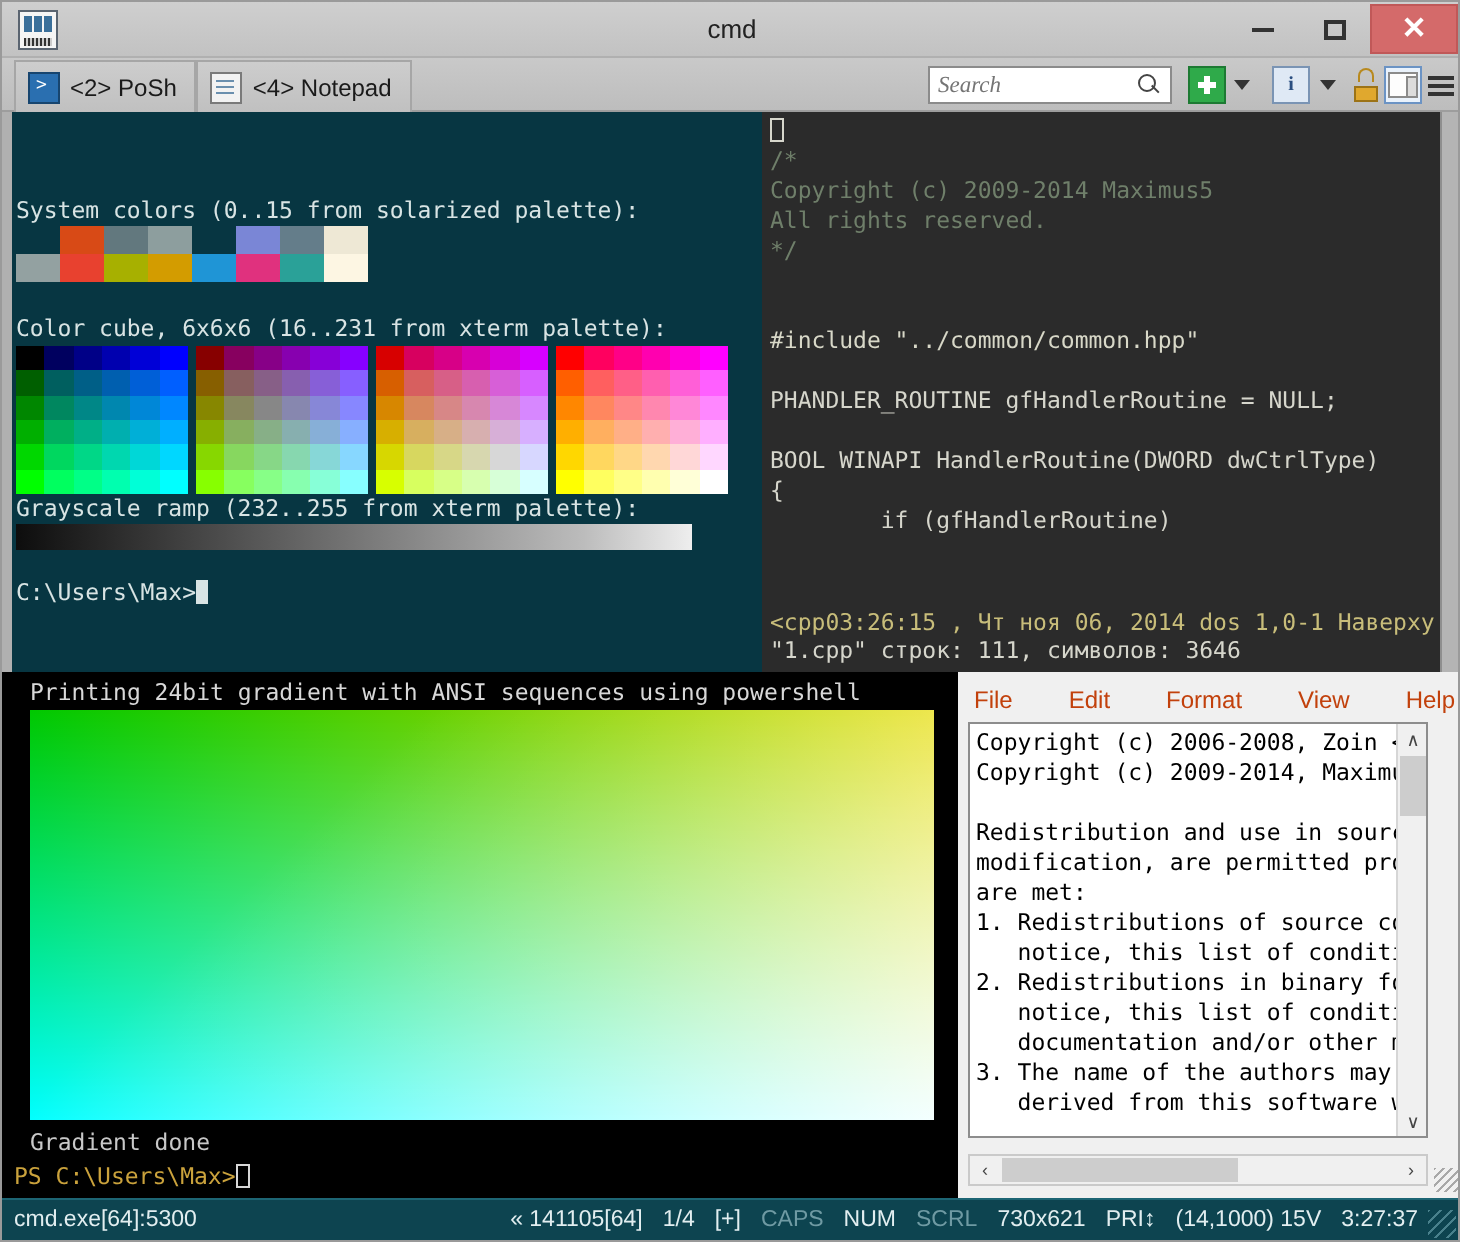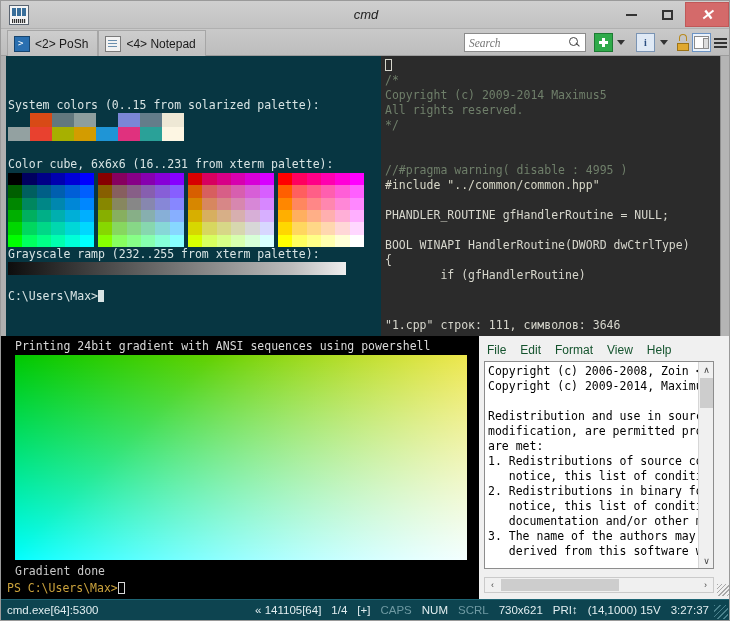--- a/index.html
+++ b/index.html
@@ -16,21 +16,20 @@
     border: 1px solid #9a9a9a;
     overflow: hidden;
   }
 
   
   .titlebar {
     position: absolute; left: 0; top: 0;
     width: 730px; height: 28px;
     background: linear-gradient(#cfcfcf, #c2c2c2);
     border-bottom: 1px solid #b0b0b0;
-    font-style: italic;
   }
   .app-icon {
     position: absolute; left: 8px; top: 4px;
     width: 20px; height: 20px;
     background: #f5f5f5;
     border: 1px solid #5a6470;
   }
   .app-icon .bars { display: flex; gap: 1px; padding: 2px; height: 12px; }
   .app-icon .bars i { flex: 1; background: #3a6f9a; }
   .app-icon .base { height: 4px; margin: 1px 2px 0; background: #333;
@@ -254,22 +253,22 @@
 
   
   .pane-note {
     position: absolute; left: 478px; top: 280px;
     width: 252px; height: 263px;
     background: #f0f0f0;
     overflow: hidden;
   }
   .note-menu {
     position: absolute; left: 0; top: 4px; width: 252px; height: 19px;
-    display: flex; align-items: center; gap: 14px; padding-left: 8px;
-    font-size: 12px; color: #14532d; font-family: "Liberation Sans", sans-serif;
+    display: flex; align-items: center; gap: 28px; padding-left: 8px;
+    font-size: 12px; color: #c2410c; font-family: "Liberation Sans", sans-serif;
   }
   .note-edit {
     position: absolute; left: 5px; top: 25px;
     width: 230px; height: 208px;
     background: #fff; border: 1px solid #8d8d8d;
     overflow: hidden;
   }
   .note-text {
     position: absolute; left: 3px; top: 2px;
     font-family: "DejaVu Sans Mono", monospace;
@@ -624,30 +623,30 @@
     <div class="pane-vim">
       <div class="vim-inner">
         <div class="vline"><span class="vim-caret"></span></div>
         <div id="vim-lines">
             <div class="vline c-comment">/*</div>
             <div class="vline c-comment">Copyright (c) 2009-2014 Maximus5</div>
             <div class="vline c-comment">All rights reserved.</div>
             <div class="vline c-comment">*/</div>
             <div class="vline ">&nbsp;</div>
             <div class="vline ">&nbsp;</div>
-            <div class="vline c-comment">//#pragma warning( disable : 4995 )</div>
             <div class="vline c-pp">#include "../common/common.hpp"</div>
             <div class="vline ">&nbsp;</div>
             <div class="vline c-type">PHANDLER_ROUTINE gfHandlerRoutine = NULL;</div>
             <div class="vline ">&nbsp;</div>
             <div class="vline c-type">BOOL WINAPI HandlerRoutine(DWORD dwCtrlType)</div>
             <div class="vline c-type">{</div>
             <div class="vline c-type">        if (gfHandlerRoutine)</div>
           </div>
       </div>
+      <div class="vim-status">&lt;cpp03:26:15 , Чт ноя 06, 2014 dos 1,0-1 Наверху</div>
       <div class="vim-msg">"1.cpp" строк: 111, символов: 3646</div>
       <div class="vim-scroll"></div>
     </div>
 
     <div class="pane-posh">
       <div class="posh-head">Printing 24bit gradient with ANSI sequences using powershell</div>
       <div class="gradient-box">
         <div class="grad-overlay"></div>
       </div>
       <div class="posh-done">Gradient done</div>

